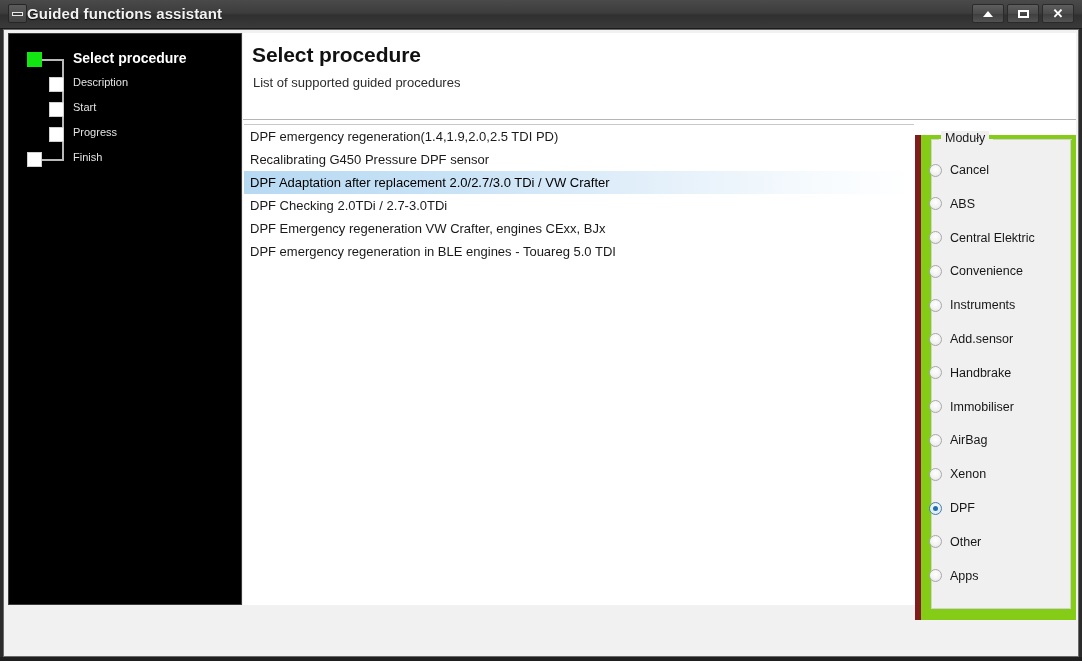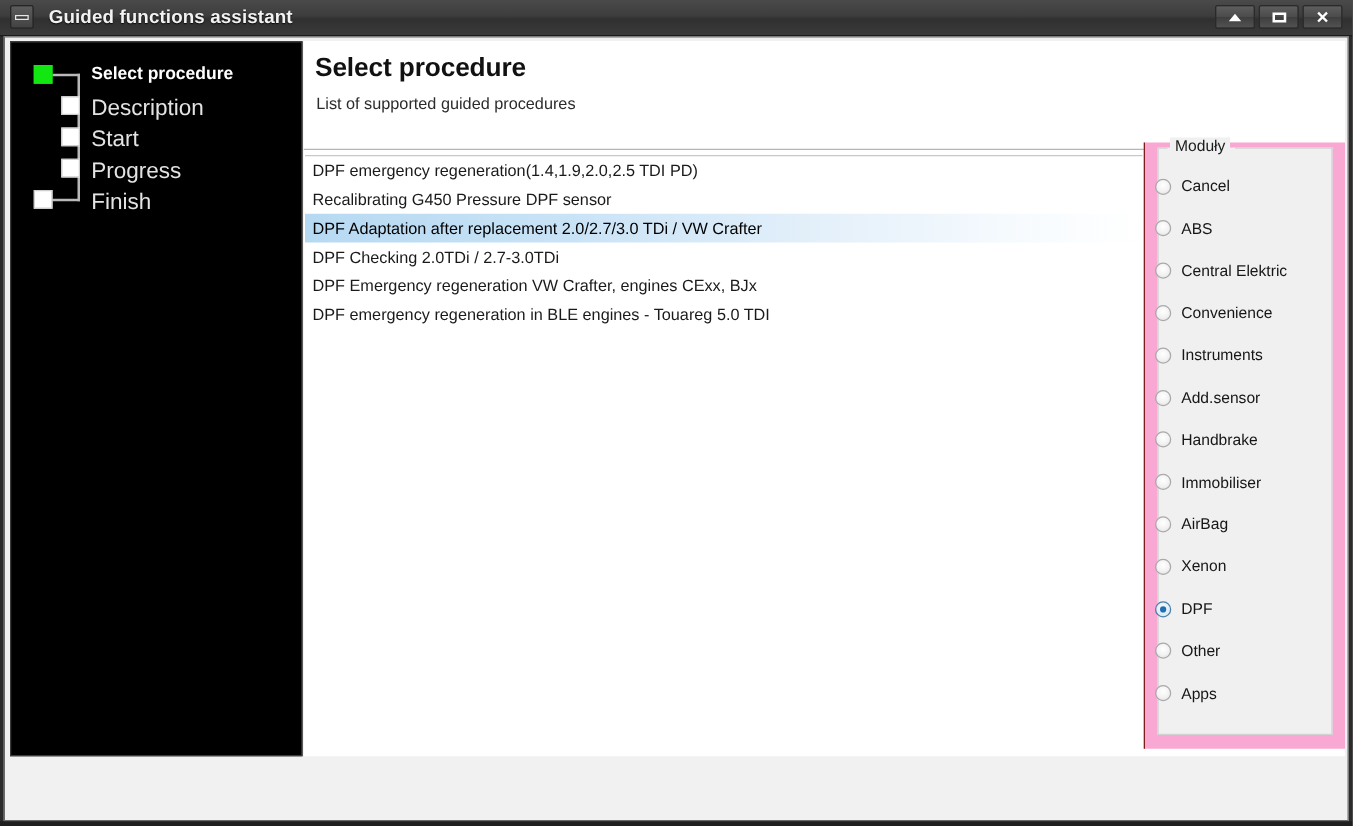--- a/index.html
+++ b/index.html
@@ -29,21 +29,21 @@
     height: 29px;
     background: linear-gradient(to bottom, #4a4a4a 0%, #3d3d3d 45%, #303030 55%, #3a3a3a 100%);
     border-bottom: 1px solid #1b1b1b;
     box-sizing: border-box;
   }
   #titlebar-left {
     position: absolute;
     left: 8px; top: 4px;
     display: flex;
     align-items: center;
-    gap: 12px;
+    gap: 0;
   }
   .sys-icon {
     width: 19px;
     height: 19px;
     background: linear-gradient(to bottom, #5c5c5c, #434343);
     border: 1px solid #262626;
     border-radius: 2px;
     position: relative;
     box-sizing: border-box;
   }
@@ -133,21 +133,21 @@
     height: 15px;
     box-sizing: border-box;
     border: 1px solid #cfcfcf;
   }
   .step-box.done { background: #ffffff; }
   .step-box.current { background: #12e712; border-color: #12e712; }
   .step-label {
     position: absolute;
     left: 64px;
     color: #e3e3e3;
-    font-size: 18px;
+    font-size: 11px;
     white-space: nowrap;
   }
   .step-label.current {
     color: #ffffff;
     font-weight: bold;
     font-size: 14px;
   }
   .connector {
     position: absolute;
     background: #b9b9b9;
@@ -216,25 +216,25 @@
     white-space: nowrap;
   }
   .list-item.selected {
     background: linear-gradient(to right, #b6d9f2 0%, #c9e3f6 32%, #e4f0fa 62%, #f7fbfe 86%, #ffffff 100%);
     color: #000000;
   }
 
   
   #modules-panel {
     position: absolute;
-    left: 672px; top: 81px;
+    left: 672px; top: 102px;
     width: 161px;
     height: 485px;
-    background: #f9a8d4;
-    border-left: 1px solid #7f1d1d;
+    background: #84cc16;
+    border-left: 6px solid #7f1d1d;
     box-sizing: border-box;
   }
   #group {
     position: absolute;
     left: 10px; top: 4px;
     width: 140px;
     height: 470px;
     border: 1px solid #d2d2d2;
     border-top: none;
     box-sizing: border-box;

